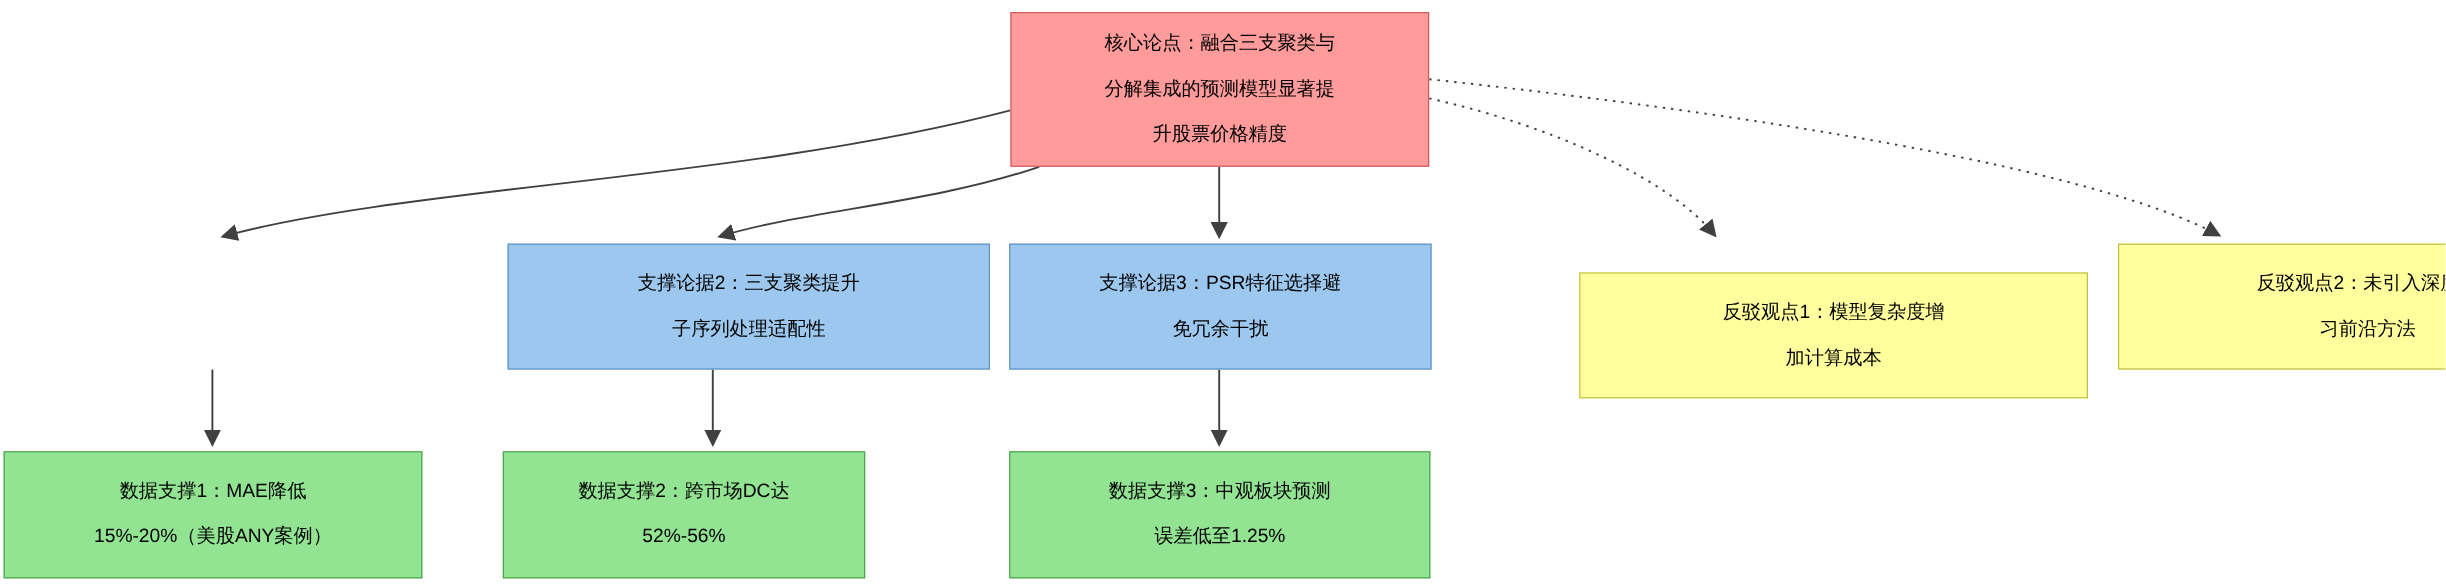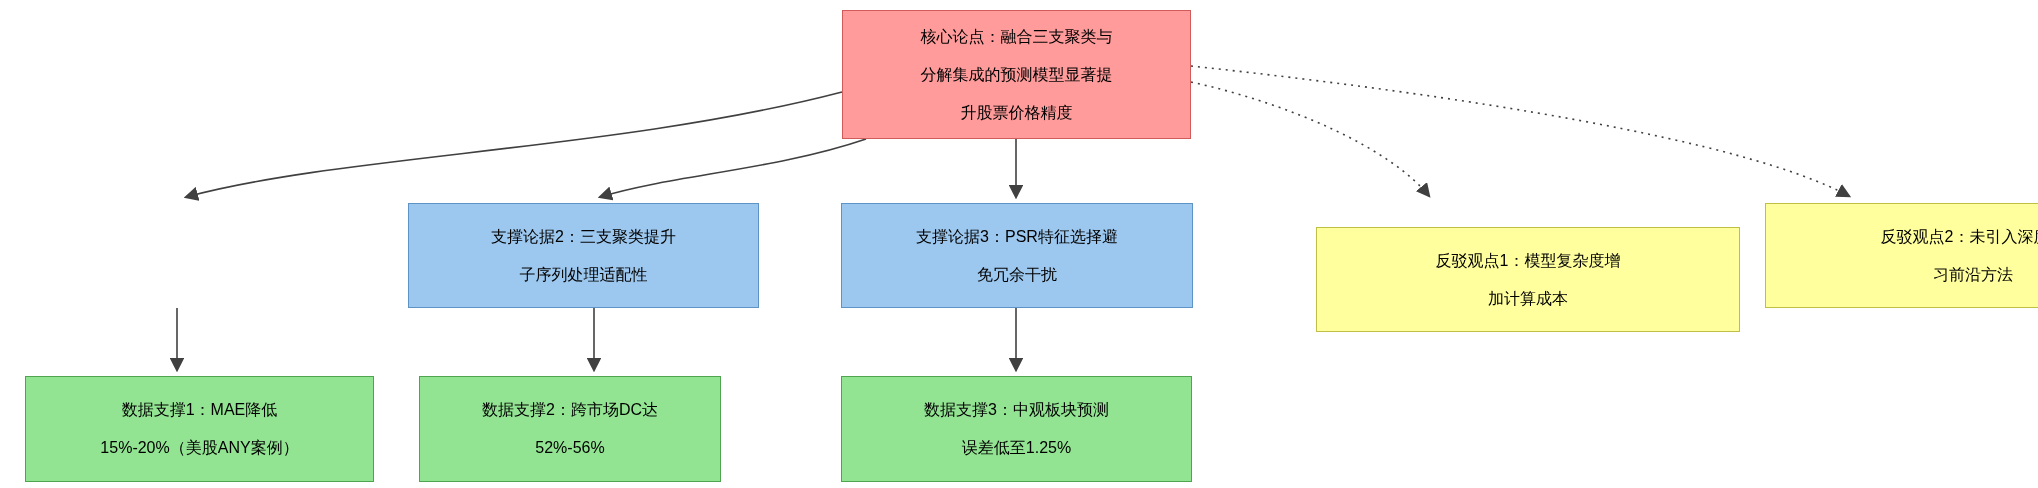--- a/index.html
+++ b/index.html
@@ -50,25 +50,25 @@
     background: #ffff9e;
     border: 1.5px solid #bfbf45;
     top: 203px; height: 105px;
   }
   .node-data {
     background: #92e492;
     border: 1.5px solid #4fa54f;
     top: 376px; height: 106px;
   }
   .pos-s1 { left: 3px;    width: 349px; }
-  .pos-s2 { left: 408px;  width: 351px; }
+  .pos-s2 { left: 423px;  width: 402px; }
   .pos-s3 { left: 841px;  width: 352px; }
   .pos-r1 { left: 1316px; width: 424px; margin-top: 24px; }
   .pos-r2 { left: 1765px; width: 416px; }
-  .pos-g1 { left: 3px;    width: 349px; margin-left: 22px; }
+  .pos-g1 { left: 3px;    width: 349px; }
   .pos-g2 { left: 419px;  width: 302px; }
   .pos-g3 { left: 841px;  width: 351px; }
   .edge {
     fill: none;
     stroke: #404040;
     stroke-width: 1.6;
   }
   .edge-dotted {
     stroke-dasharray: 2 5;
   }

